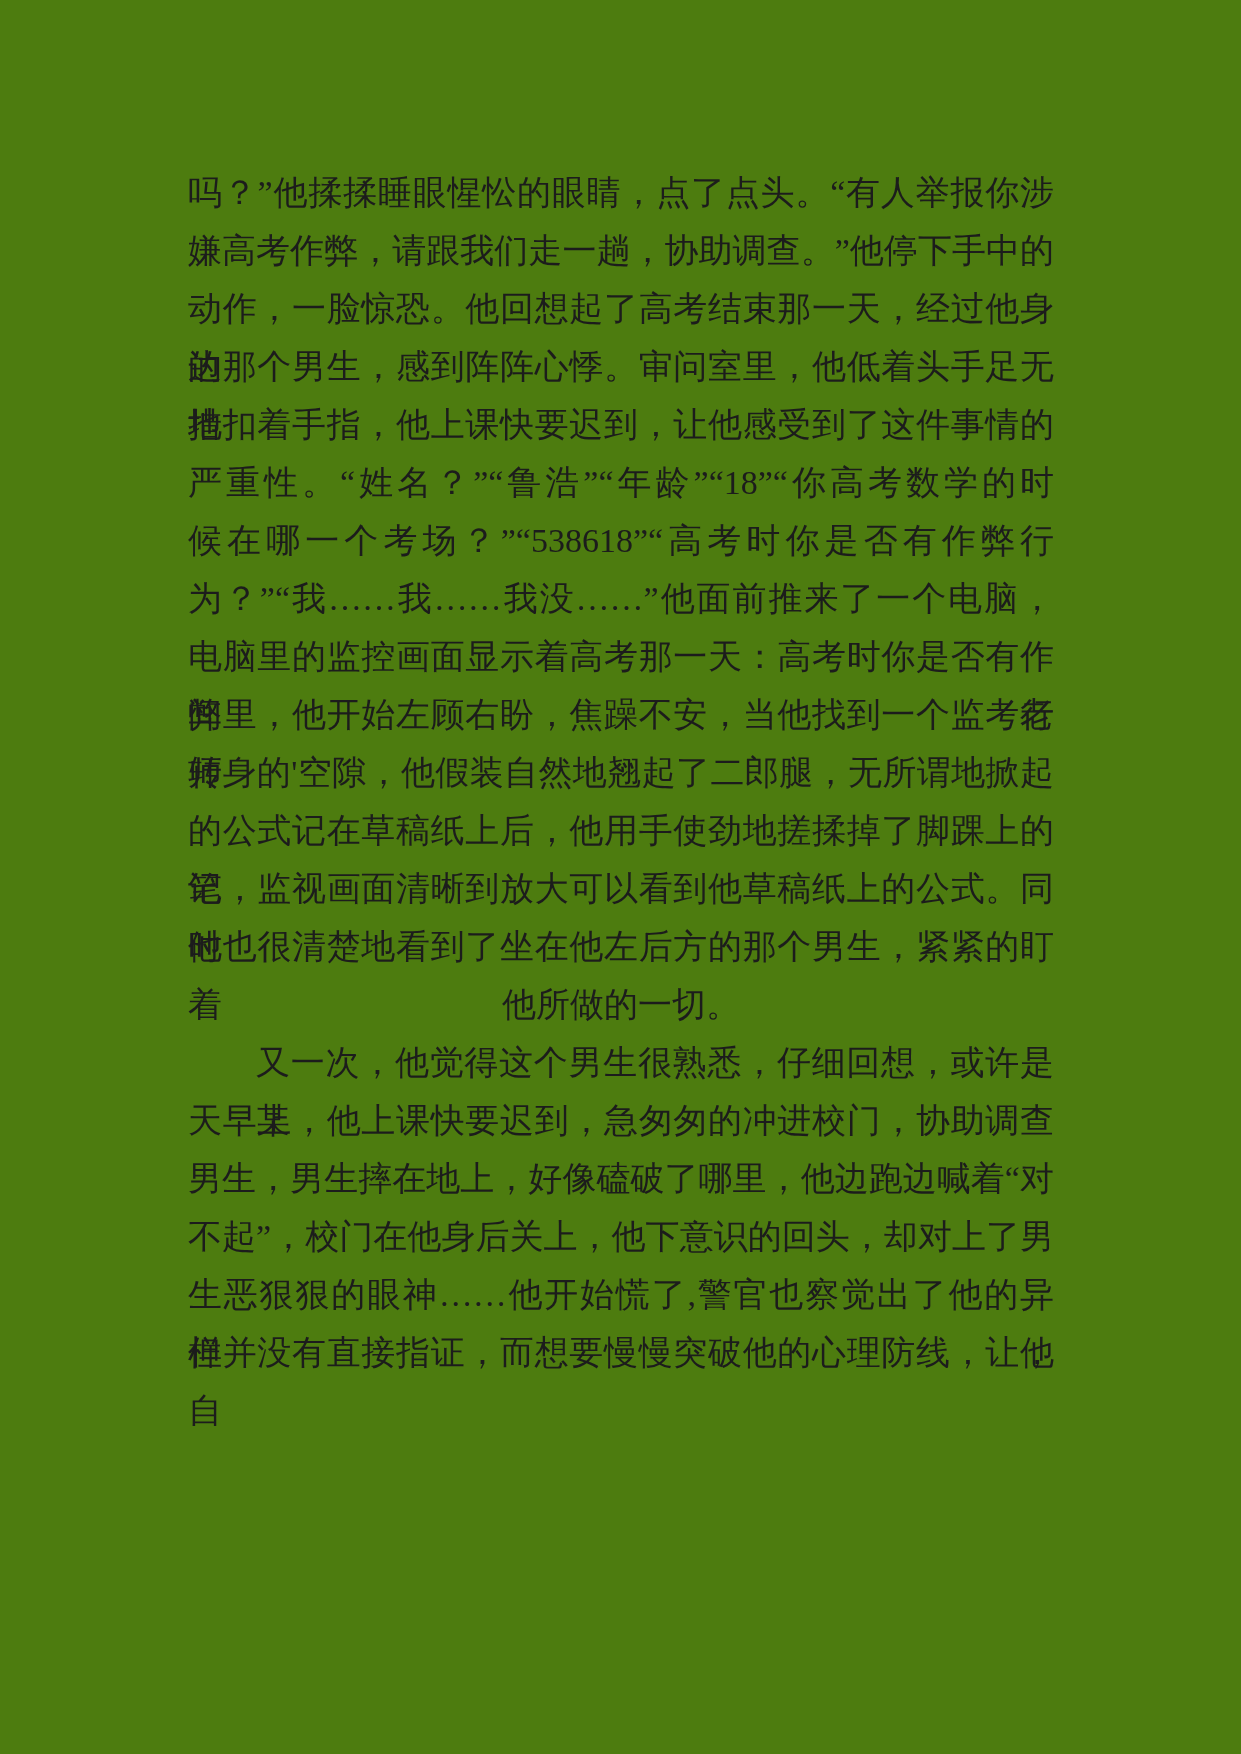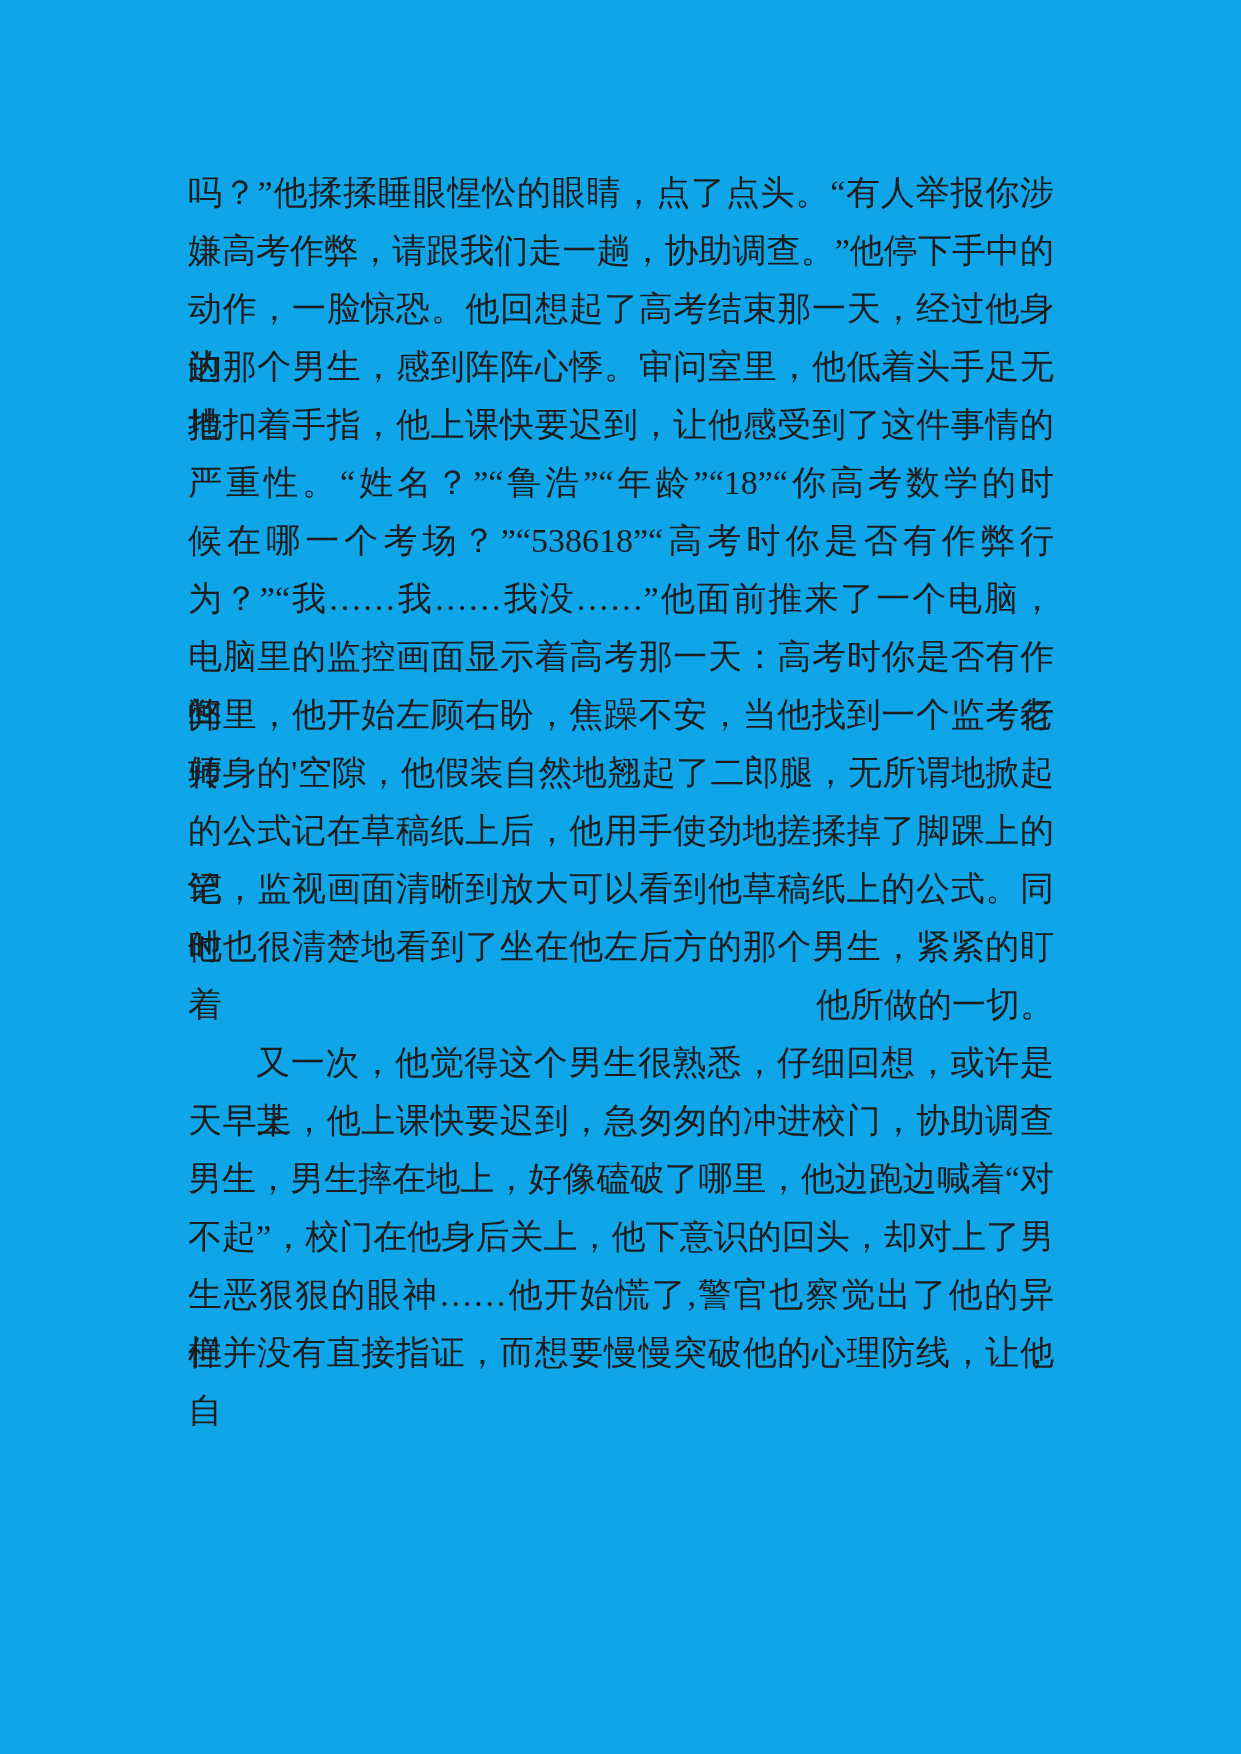--- a/index.html
+++ b/index.html
@@ -4,21 +4,21 @@
 <style>
   html, body {
     margin: 0;
     padding: 0;
     background: #ffffff;
   }
   .page {
     position: relative;
     width: 1241px;
     height: 1754px;
-    background: #0ea5e9;
+    background: #4d7c0f;
     overflow: hidden;
   }
   .text-block {
     position: absolute;
     left: 188px;
     top: 164px;
     width: 866px;
     font-family: "Liberation Serif", "DejaVu Serif", serif;
     font-size: 34px;
     line-height: 58px;
@@ -28,21 +28,21 @@
   .text-line {
     height: 58px;
     overflow: visible;
   }
   .text-line.justify {
     text-align: justify;
     text-align-last: justify;
     text-justify: inter-character;
   }
   .text-line.plain {
-    text-align: right;
+    text-align: center;
   }
   .text-line.indent {
     padding-left: 68px;
     width: 798px;
   }
 </style>
 </head>
 <body>
 
 <div class="page">

